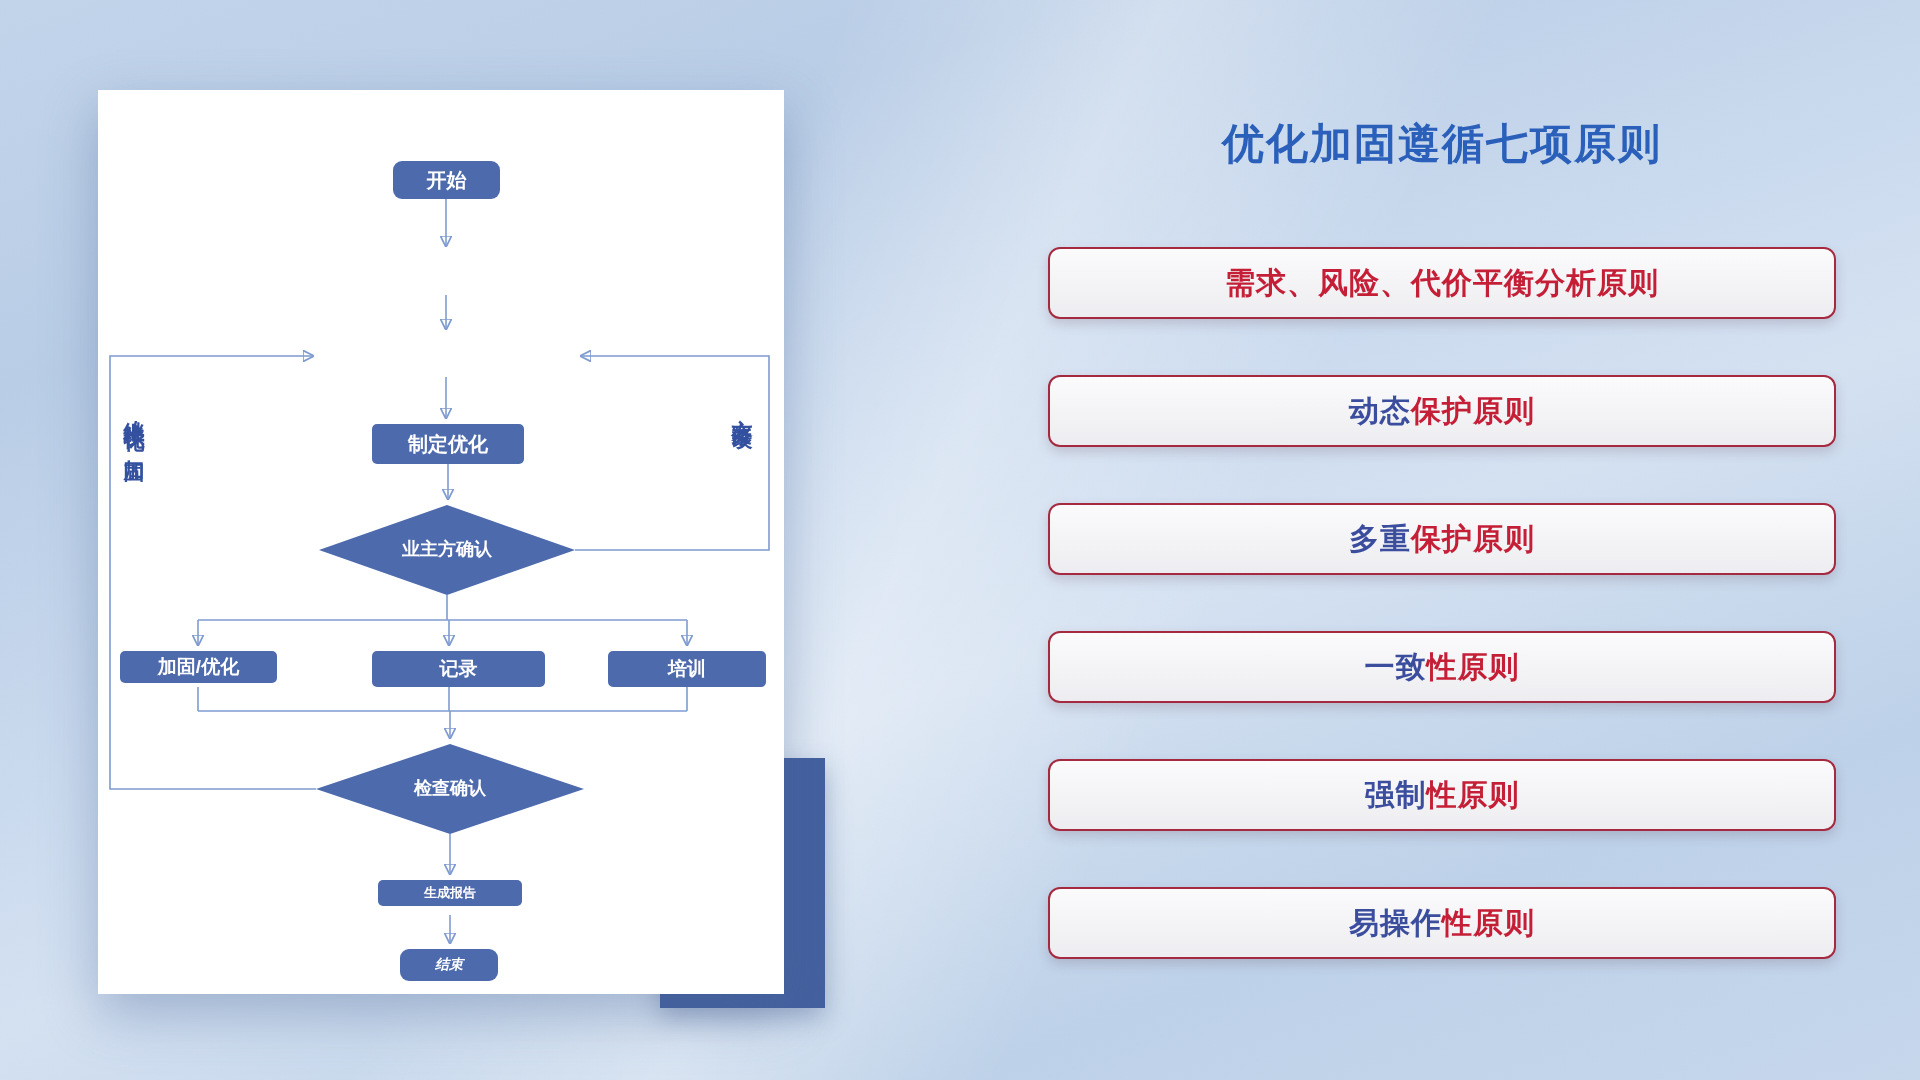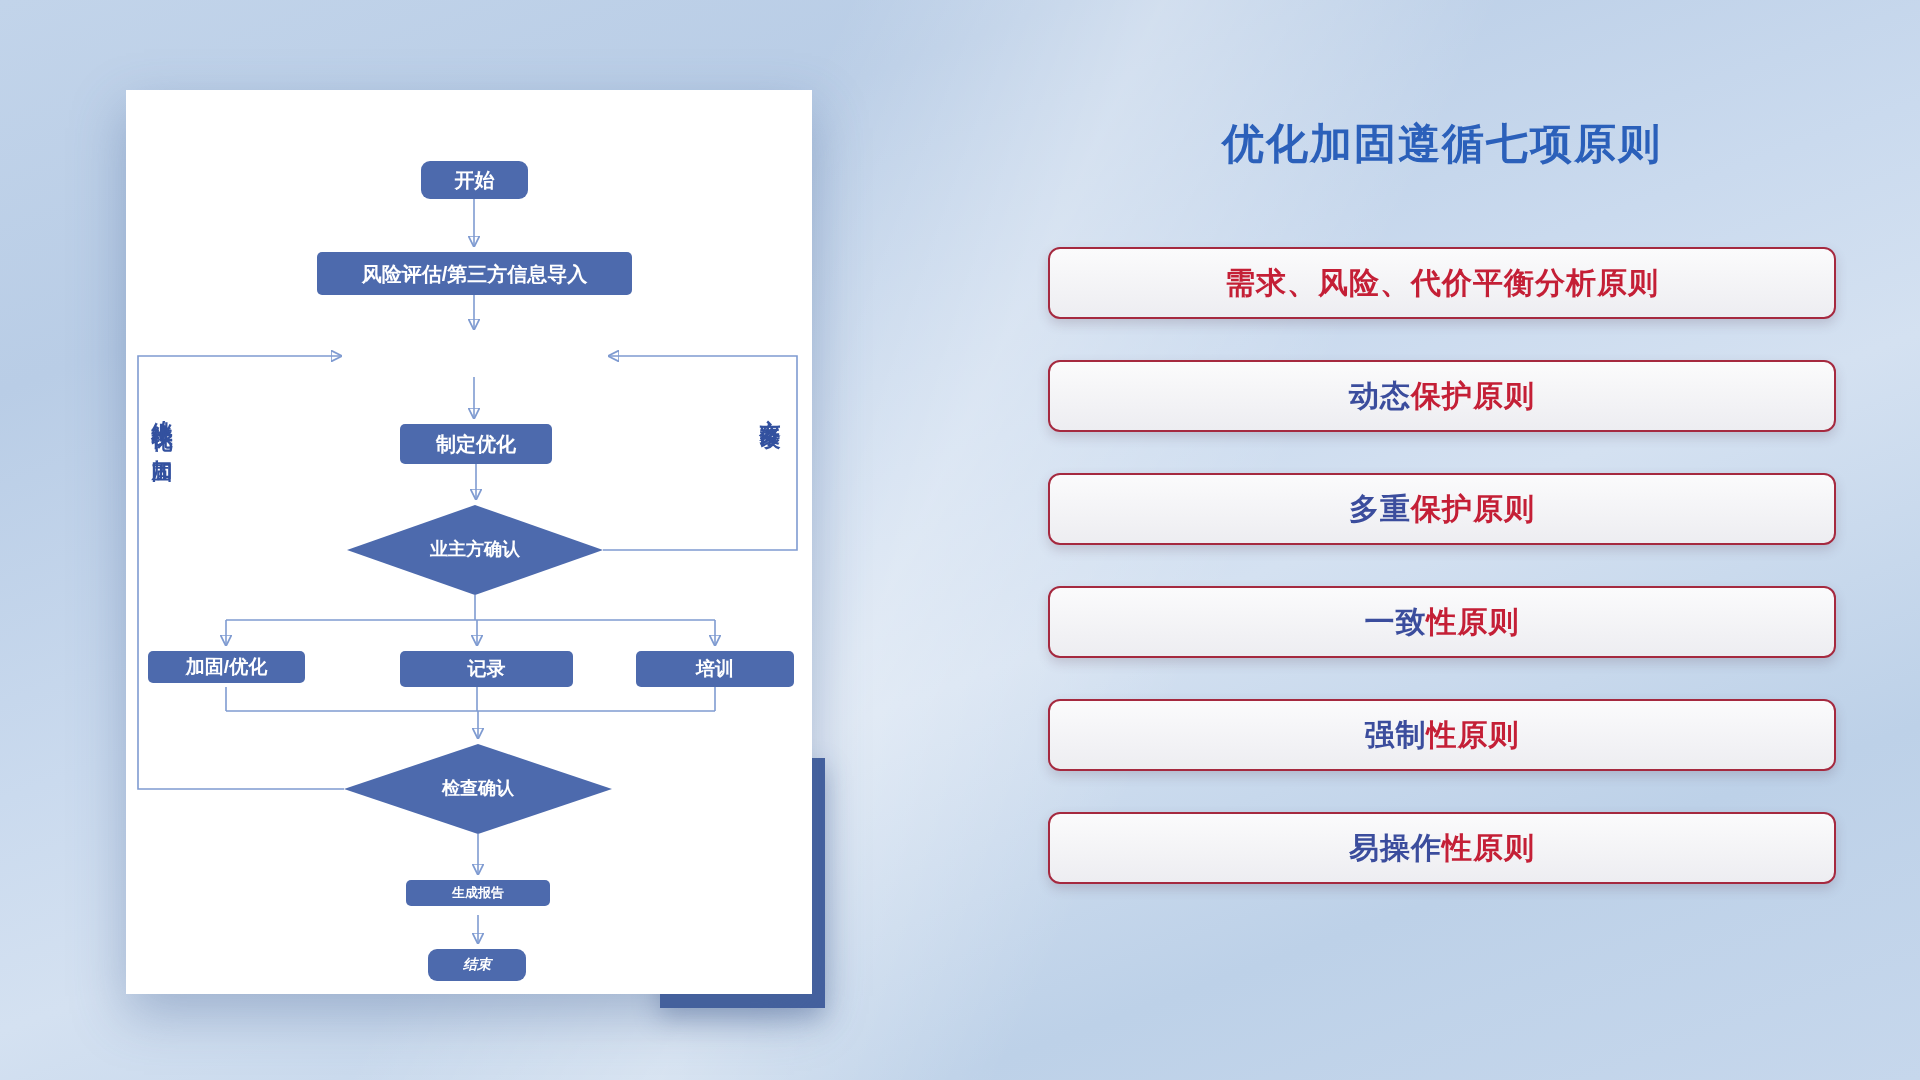--- a/index.html
+++ b/index.html
@@ -8,21 +8,21 @@
 
   .stage { position:relative; width:1920px; height:1080px;
     background:
       linear-gradient(115deg, rgba(255,255,255,0.0) 35%, rgba(255,255,255,0.35) 48%, rgba(255,255,255,0.0) 62%),
       linear-gradient(160deg, #c2d4ea 0%, #b9cde6 22%, #cadaee 45%, #d4e1f1 58%, #bdd1e8 80%, #c6d7ec 100%);
   }
 
   
   .accent-block { position:absolute; left:660px; top:758px; width:165px; height:250px;
     background:var(--accent_block); z-index:1; box-shadow:0 10px 24px rgba(50,75,130,0.35); }
-  .card { position:absolute; left:126px; top:90px; width:686px; height:904px;
+  .card { position:absolute; left:98px; top:90px; width:686px; height:904px;
     background:#ffffff; z-index:2; box-shadow:0 20px 50px rgba(70,100,150,0.38); }
   .flow { position:relative; width:100%; height:100%; }
   .connectors { position:absolute; left:0; top:0; width:686px; height:904px; }
   .connectors path { stroke:var(--flow_line); stroke-width:1.6; fill:none; }
 
   .node { position:absolute; display:flex; align-items:center; justify-content:center;
     background:var(--node_fill); color:#ffffff; font-weight:bold; font-size:20px;
     text-align:center; line-height:1.1; }
   .rect { border-radius:5px; }
   .pillnode { border-radius:9px; }
@@ -44,21 +44,21 @@
     color:var(--side_label); font-weight:bold; font-size:21px; letter-spacing:3px; }
   #lbl-left  { left:22px;  top:315px; height:170px; }
   #lbl-right { left:630px; top:312px; height:140px; }
 
   
   .panel-title { position:absolute; left:1048px; top:116px; width:788px;
     text-align:center; font-size:42px; font-weight:bold; color:var(--title);
     letter-spacing:2px; z-index:2; }
 
   .pills { position:absolute; left:1048px; top:247px; width:788px;
-    display:flex; flex-direction:column; gap:41px; z-index:2; }
+    display:flex; flex-direction:column; gap:56px; z-index:2; }
   .pill { height:72px; border-radius:12px; border:2px solid var(--pill_border);
     background:linear-gradient(180deg, #fbfbfc 0%, #ededf1 100%);
     display:flex; align-items:center; justify-content:center;
     font-size:30px; font-weight:bold; letter-spacing:1px;
     box-shadow:0 5px 12px rgba(90,60,80,0.20); }
 </style>
 </head>
 <body>
 
 <div class="stage">
@@ -95,23 +95,20 @@
         <path d="M352 744 L352 784" marker-end="url(#arr)"></path>
         <path d="M352 825 L352 853" marker-end="url(#arr)"></path>
 
         <path d="M218 699 L12 699 L12 266 L215 266" marker-end="url(#arr)"></path>
 
         <path d="M477 460 L671 460 L671 266 L483 266" marker-end="url(#arr)"></path>
       </svg>
 
       <div class="node pillnode" id="n-start">
         <span>开始</span>
-      </div>
-      <div class="node rect" id="n-risk">
-        <span>风险评估/第三方信息导入</span>
       </div>
       <div class="node rect" id="n-submit">
         <span>制定优化</span>
       </div>
       <div class="node diamond" id="n-owner">
         <span>业主方确认</span>
       </div>
       <div class="node rect" id="n-reinf">
         <span>加固/优化</span>
       </div>

